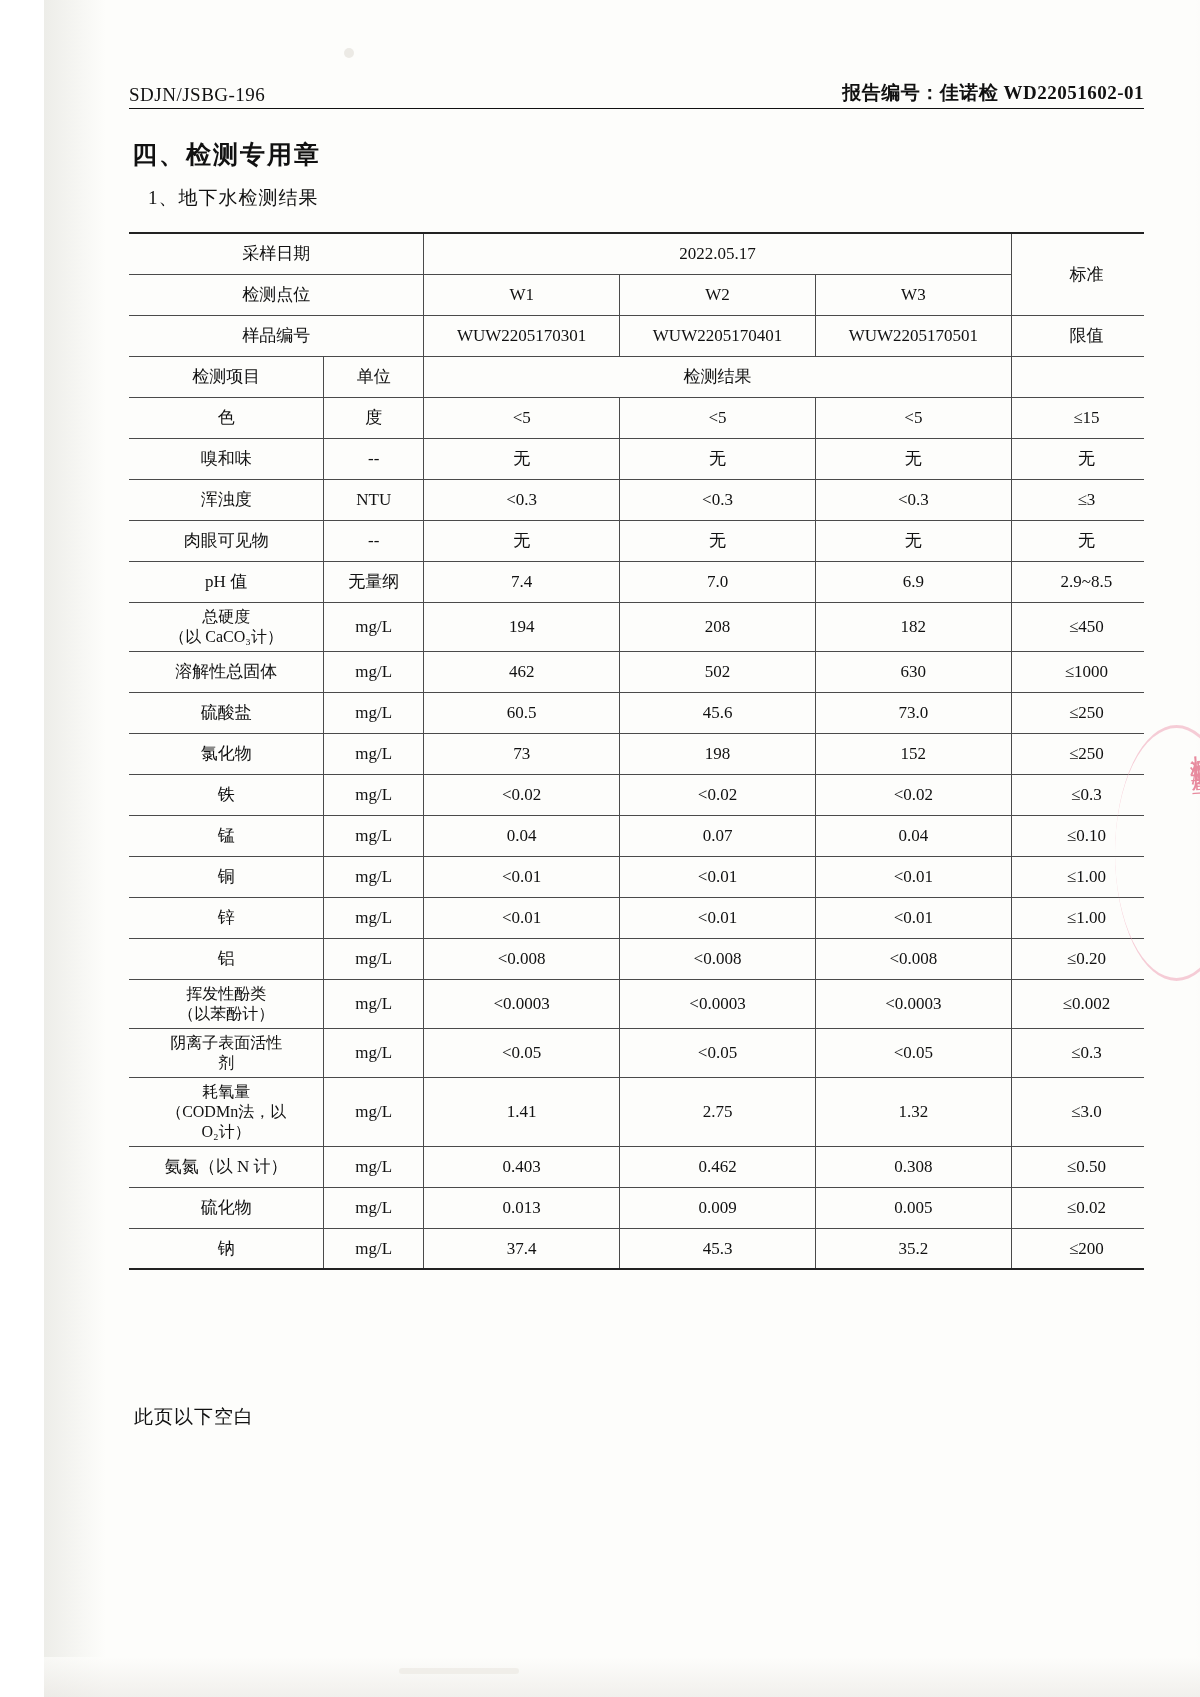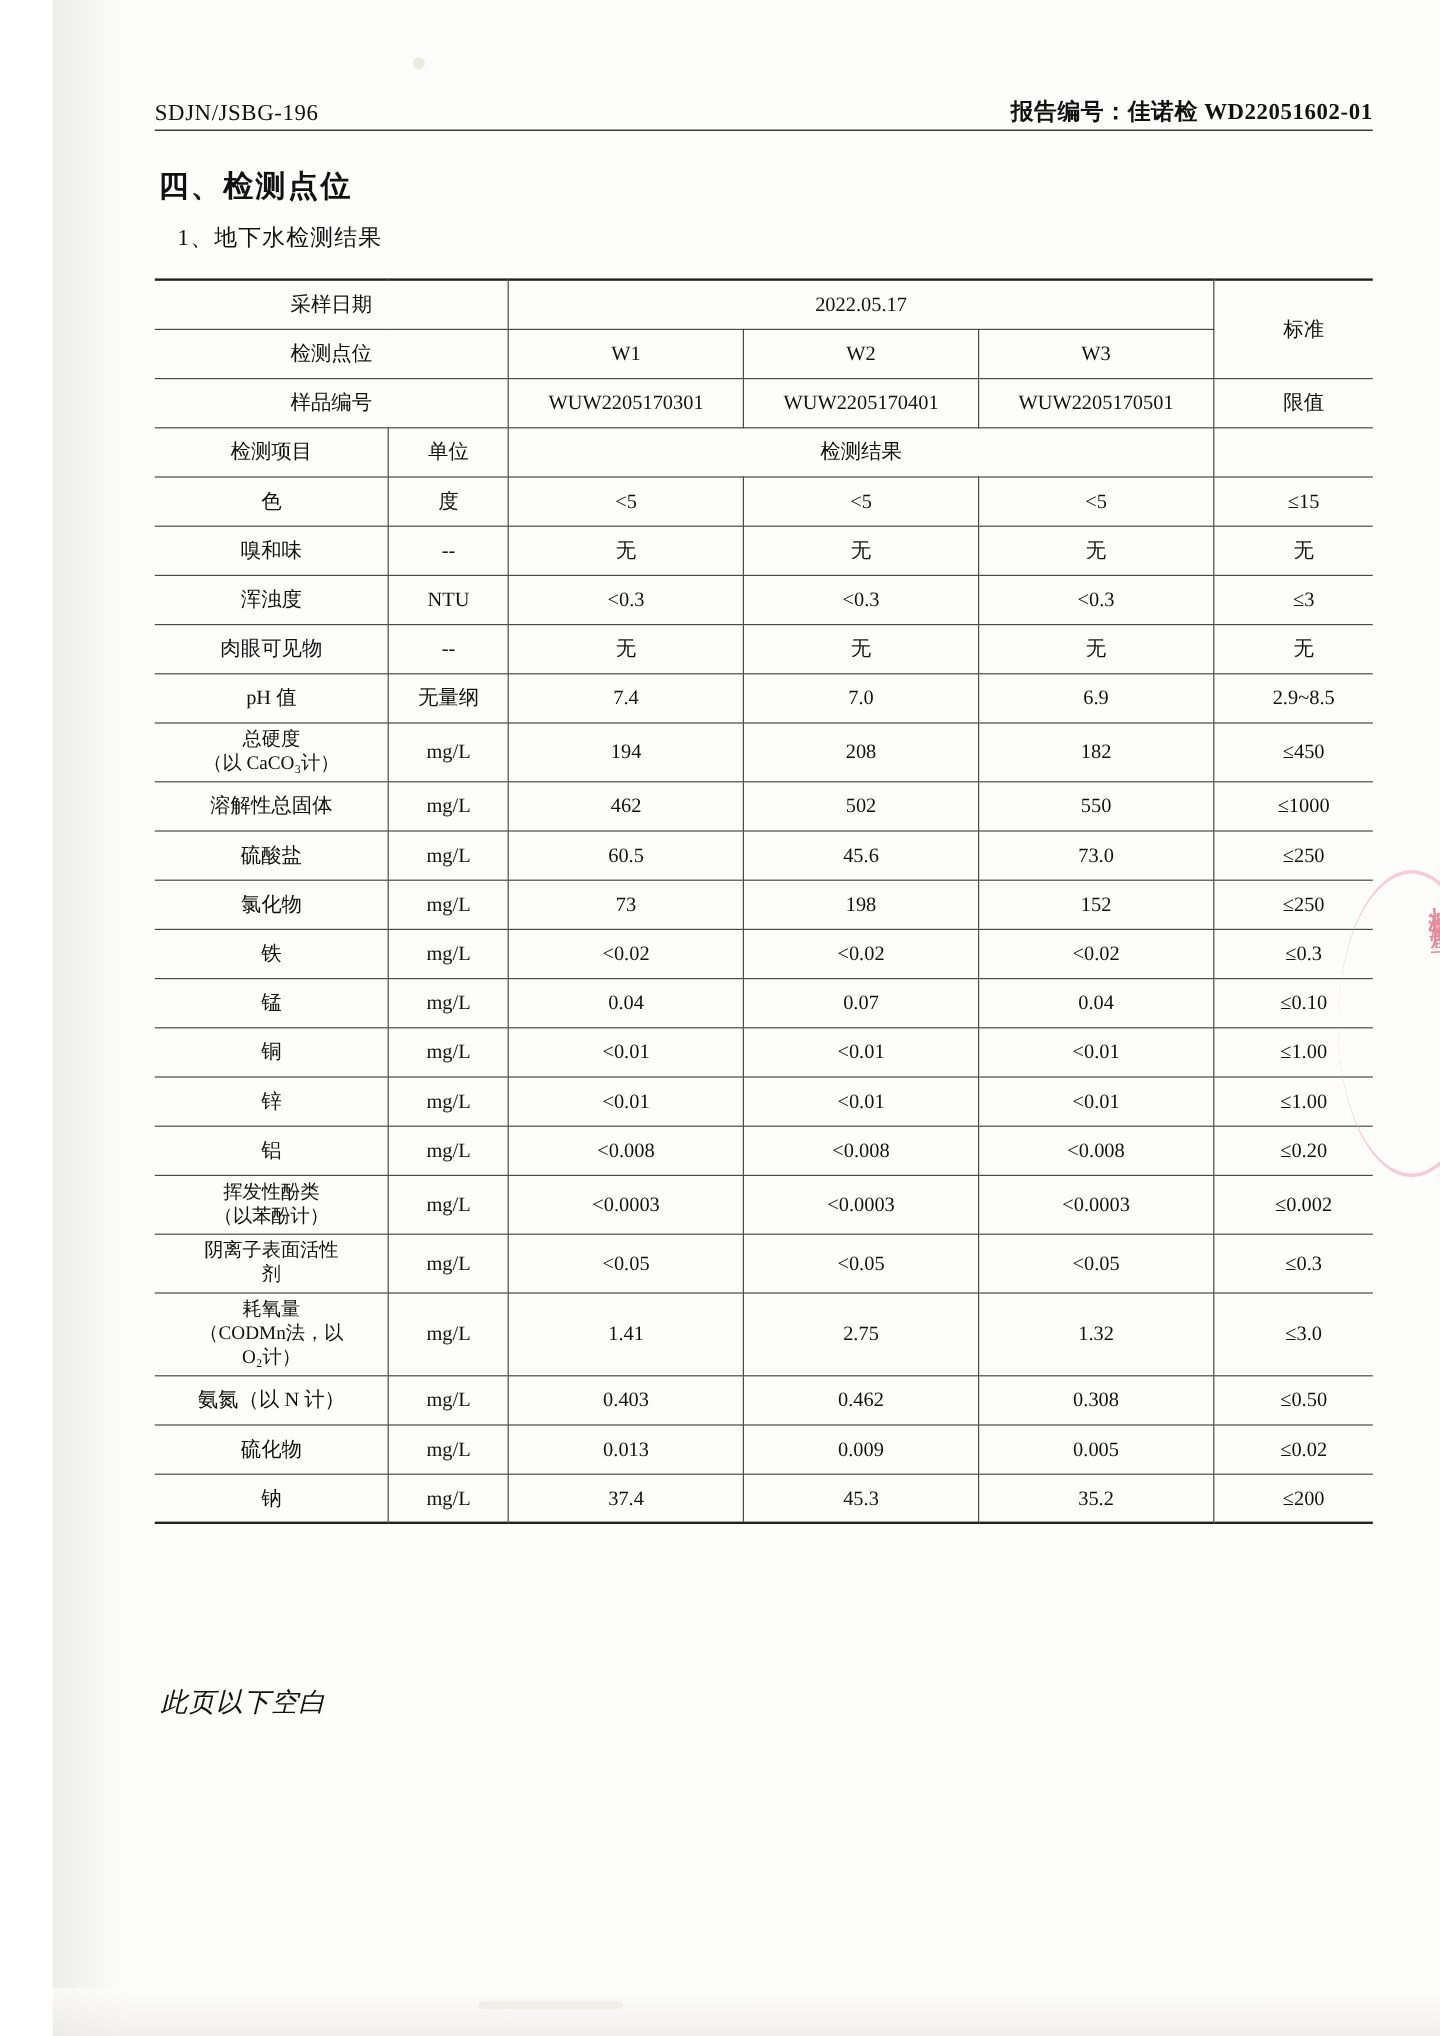--- a/index.html
+++ b/index.html
@@ -119,23 +119,22 @@
   .col-unit { width: 95px; }
   .col-w { width: 186px; }
   .col-std { width: 126px; }
 
   .cell-multiline { line-height: 1.3; font-size: 16px; }
 
   .note-blank {
     position: absolute;
     left: 90px;
     top: 1404px;
-    font-size: 22px;
+    font-size: 19px;
     letter-spacing: 1px;
-    font-style: italic;
   }
   .footer-page {
     position: absolute;
     left: 0;
     top: 1489px;
     width: 1200px;
     text-align: center;
     font-size: 18px;
     letter-spacing: 2px;
   }
@@ -199,21 +198,21 @@
   <div class="scan-bottom-edge"></div>
   <div class="faint-mark"></div>
   <div class="faint-mark2"></div>
 
   <div class="header">
     <span class="doc-code">SDJN/JSBG-196</span>
     <span class="report-no">报告编号：佳诺检 WD22051602-01</span>
   </div>
   <div class="header-rule"></div>
 
-  <div class="section-title">四、检测点位</div>
+  <div class="section-title">四、检测专用章</div>
   <div class="subsection-title">1、地下水检测结果</div>
 
   <table class="results">
     <colgroup>
       <col class="col-item">
         <col class="col-unit">
       <col class="col-w">
         <col class="col-w">
         <col class="col-w">
       <col class="col-std">
@@ -291,21 +290,21 @@
           <td>194</td>
           <td>208</td>
           <td>182</td>
           <td class="no-right">≤450</td>
         </tr>
         <tr>
           <td class="no-left">溶解性总固体</td>
           <td>mg/L</td>
           <td>462</td>
           <td>502</td>
-          <td>550</td>
+          <td>630</td>
           <td class="no-right">≤1000</td>
         </tr>
         <tr>
           <td class="no-left">硫酸盐</td>
           <td>mg/L</td>
           <td>60.5</td>
           <td>45.6</td>
           <td>73.0</td>
           <td class="no-right">≤250</td>
         </tr>

